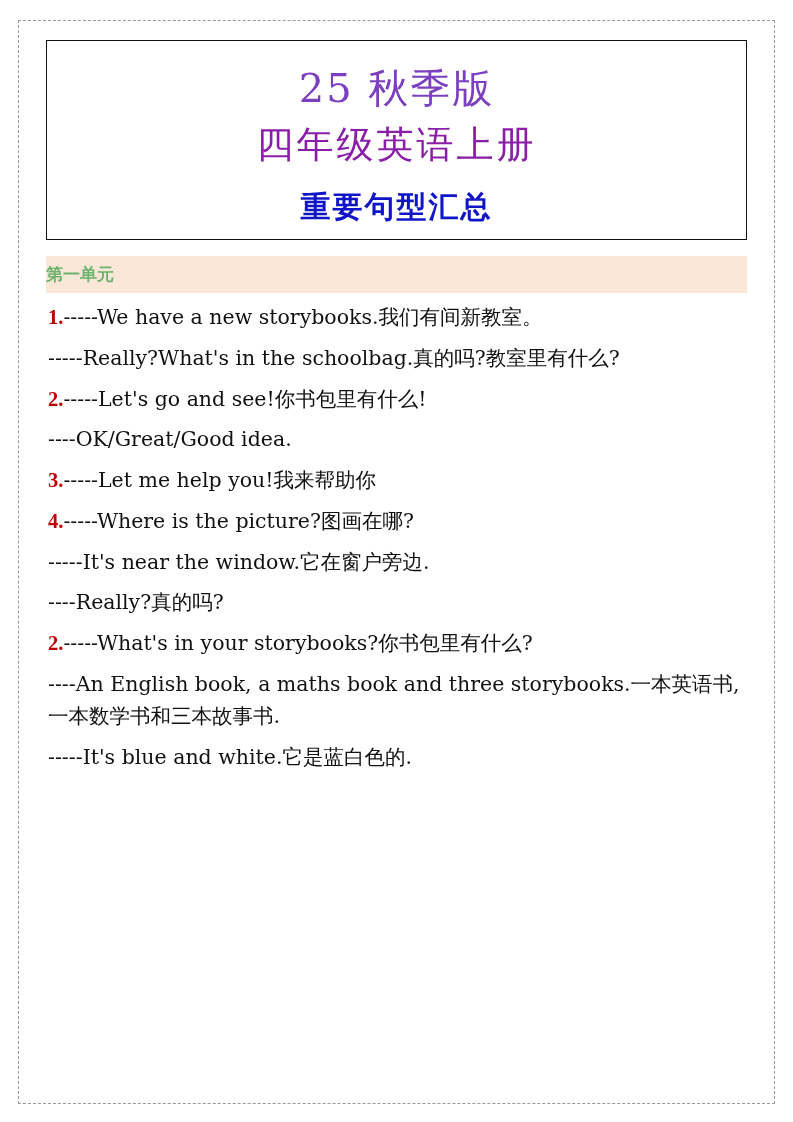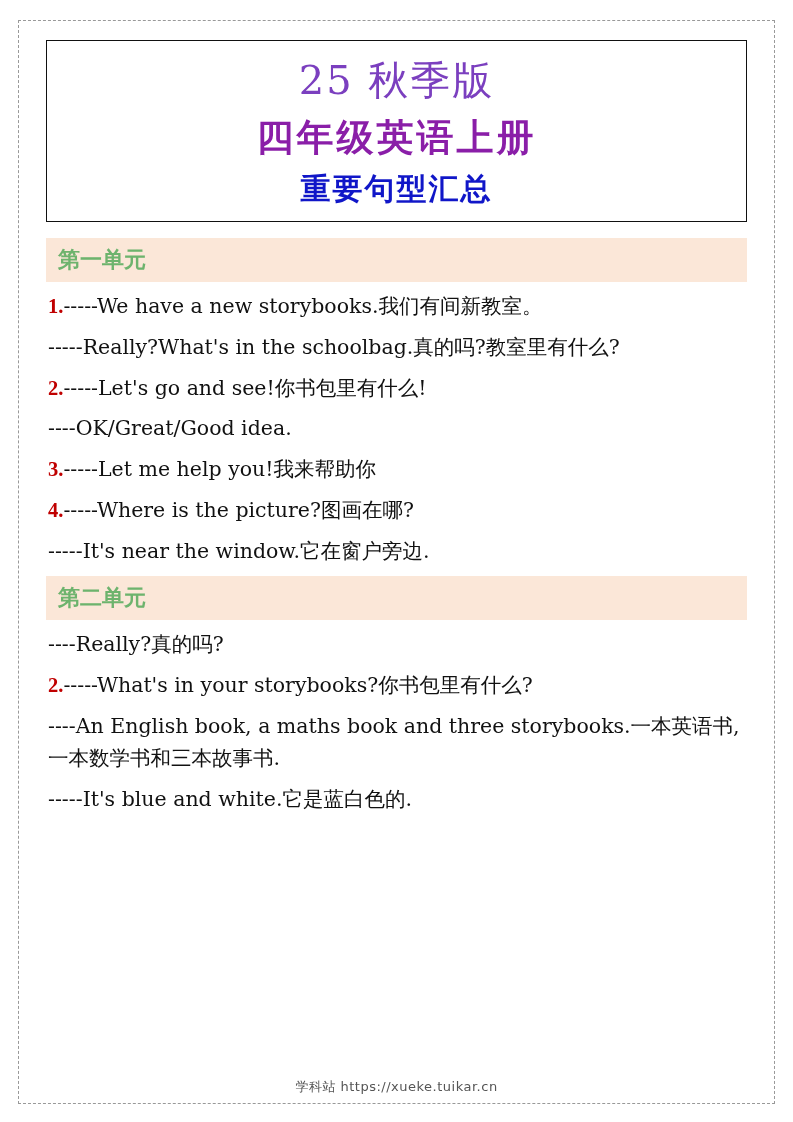--- a/index.html
+++ b/index.html
@@ -30,58 +30,58 @@
     pointer-events: none;
   }
   .content {
     position: relative;
     margin: 16px 24px 0 24px;
   }
 
   
   .title-box {
     border: 1px solid #111111;
-    padding: 14px 10px 14px 10px;
+    padding: 22px 10px 14px 10px;
     text-align: center;
     margin: 0 0 16px 0;
   }
   .title-line1 {
     font-family: "DejaVu Serif", serif;
     font-size: 40px;
     color: #7b3fbf;
     letter-spacing: 2px;
     line-height: 1.25;
     margin-bottom: 8px;
   }
   .title-line2 {
     font-family: "DejaVu Serif", serif;
-    font-weight: bold;
+    font-weight: normal;
     font-size: 37px;
     color: #8a1ea8;
     letter-spacing: 3px;
     line-height: 1.3;
-    margin-bottom: 10px;
+    margin-bottom: 20px;
   }
   .title-line3 {
     font-family: "DejaVu Sans", sans-serif;
     font-weight: bold;
     font-size: 30px;
     color: #1016c8;
     letter-spacing: 2px;
     line-height: 1.2;
   }
 
   
   .unit-band {
     background: #fbe7d8;
     color: #6db36d;
     font-family: "DejaVu Sans", sans-serif;
     font-weight: bold;
-    font-size: 22px;
-    padding: 7px 10px 7px 12px;
+    font-size: 17px;
+    padding: 7px 10px 7px 0;
     margin: 6px 0 8px 0;
   }
 
   
   .line {
     font-size: 20.5px;
     line-height: 1.55;
     color: #111111;
     margin: 9px 0 9px 2px;
     letter-spacing: 0px;
@@ -139,31 +139,29 @@
     <div class="line">
       <span class="num">3.</span><span class="cn">-----Let me help you!我来帮助你</span>
     </div>
     <div class="line">
       <span class="num">4.</span><span class="cn">-----Where is the picture?图画在哪?</span>
     </div>
     <div class="line">
       <span class="num"></span><span class="cn">-----It's near the window.它在窗户旁边.</span>
     </div>
 
-    <div class="unit-band">第二单元</div>
 
     <div class="line">
       <span class="num"></span><span class="cn">----Really?真的吗?</span>
     </div>
     <div class="line">
       <span class="num">2.</span><span class="cn">-----What's in your storybooks?你书包里有什么?</span>
     </div>
     <div class="line">
       <span class="num"></span><span class="cn">----An English book, a maths book and three storybooks.一本英语书,一本数学书和三本故事书.</span>
     </div>
     <div class="line">
       <span class="num"></span><span class="cn">-----It's blue and white.它是蓝白色的.</span>
     </div>
 
   </div>
 
-  <div class="footer">学科站 https://xueke.tuikar.cn</div>
 </div>
 
 </body></html>

